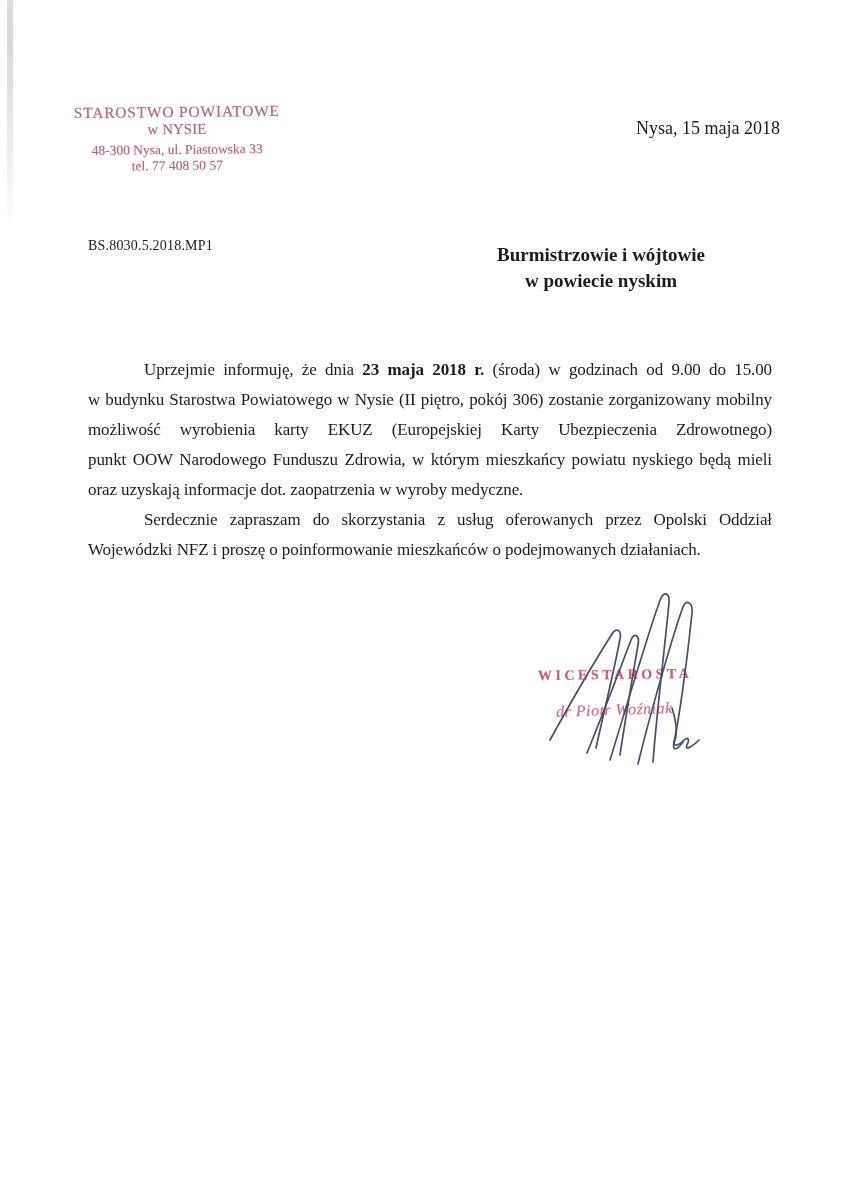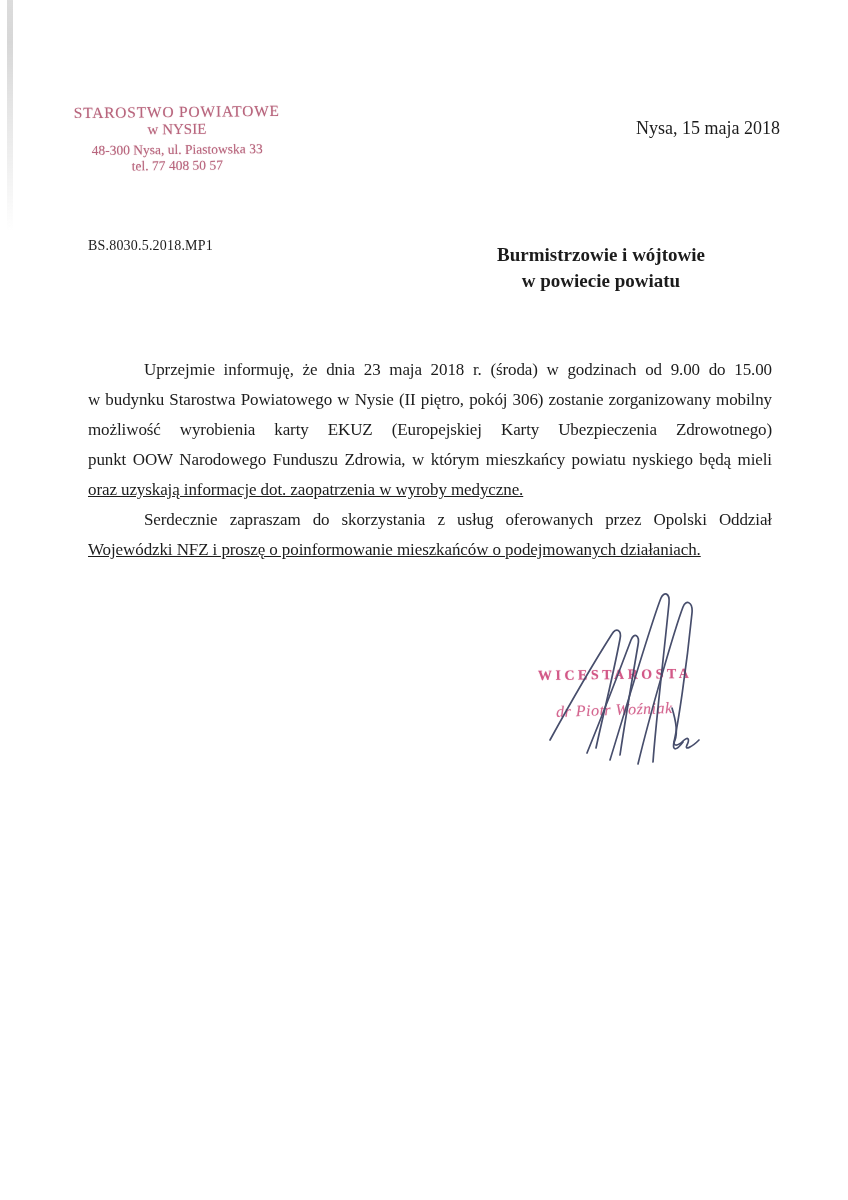--- a/index.html
+++ b/index.html
@@ -37,23 +37,23 @@
   .sender-stamp .phone{font-size:13.5px;line-height:16px;}
   .place-date{position:absolute;left:636px;top:118px;font-size:18px;}
   .reference{position:absolute;left:88px;top:238px;font-size:14px;letter-spacing:0.2px;}
   .addressee{
     position:absolute;left:450px;top:242px;width:302px;
     text-align:center;font-weight:bold;font-size:19px;line-height:26px;
   }
   .letter-body{position:absolute;left:88px;top:355px;width:684px;font-size:17px;letter-spacing:-0.1px;}
   .ln{line-height:30px;white-space:normal;}
   .ln.just{text-align:justify;text-align-last:justify;}
-  .ln.left{text-align:center;text-align-last:left;text-decoration:underline;}
+  .ln.left{text-align:center;text-align-last:left;}
   .ln.ind{padding-left:56px;}
-  .ln .b{font-weight:normal;}
+  .ln .b{font-weight:bold;}
   
   .vice-title{
     position:absolute;left:538px;top:667px;
     font-size:14px;font-weight:bold;letter-spacing:3.5px;
     color:#cf4c7e;opacity:0.93;
     text-shadow:0 0 1px rgba(207,76,126,0.45);
     transform:rotate(-0.8deg);
   }
   .vice-name{
     position:absolute;left:556px;top:701px;
@@ -77,21 +77,21 @@
     <div class="addr">48-300 Nysa, ul. Piastowska 33</div>
     <div class="phone">tel. 77 408 50 57</div>
   </div>
 
   <div class="place-date">Nysa, 15 maja 2018</div>
 
   <div class="reference">BS.8030.5.2018.MP1</div>
 
   <div class="addressee">
     <div>Burmistrzowie i wójtowie</div>
-    <div>w powiecie powiatu</div>
+    <div>w powiecie nyskim</div>
   </div>
 
   <div class="letter-body">
     <div class="ln just ind"><span>Uprzejmie informuję, że dnia </span><span class="b">23 maja 2018 r.</span><span> (środa) w godzinach od 9.00 do 15.00</span></div>
     <div class="ln just">w budynku Starostwa Powiatowego w Nysie (II piętro, pokój 306) zostanie zorganizowany mobilny</div>
     <div class="ln just">możliwość wyrobienia karty EKUZ (Europejskiej Karty Ubezpieczenia Zdrowotnego)</div>
     <div class="ln just">punkt OOW Narodowego Funduszu Zdrowia, w którym mieszkańcy powiatu nyskiego będą mieli</div>
     <div class="ln left">oraz uzyskają informacje dot. zaopatrzenia w wyroby medyczne.</div>
     <div class="ln just ind">Serdecznie zapraszam do skorzystania z usług oferowanych przez Opolski Oddział</div>
     <div class="ln left">Wojewódzki NFZ i proszę o poinformowanie mieszkańców o podejmowanych działaniach.</div>

